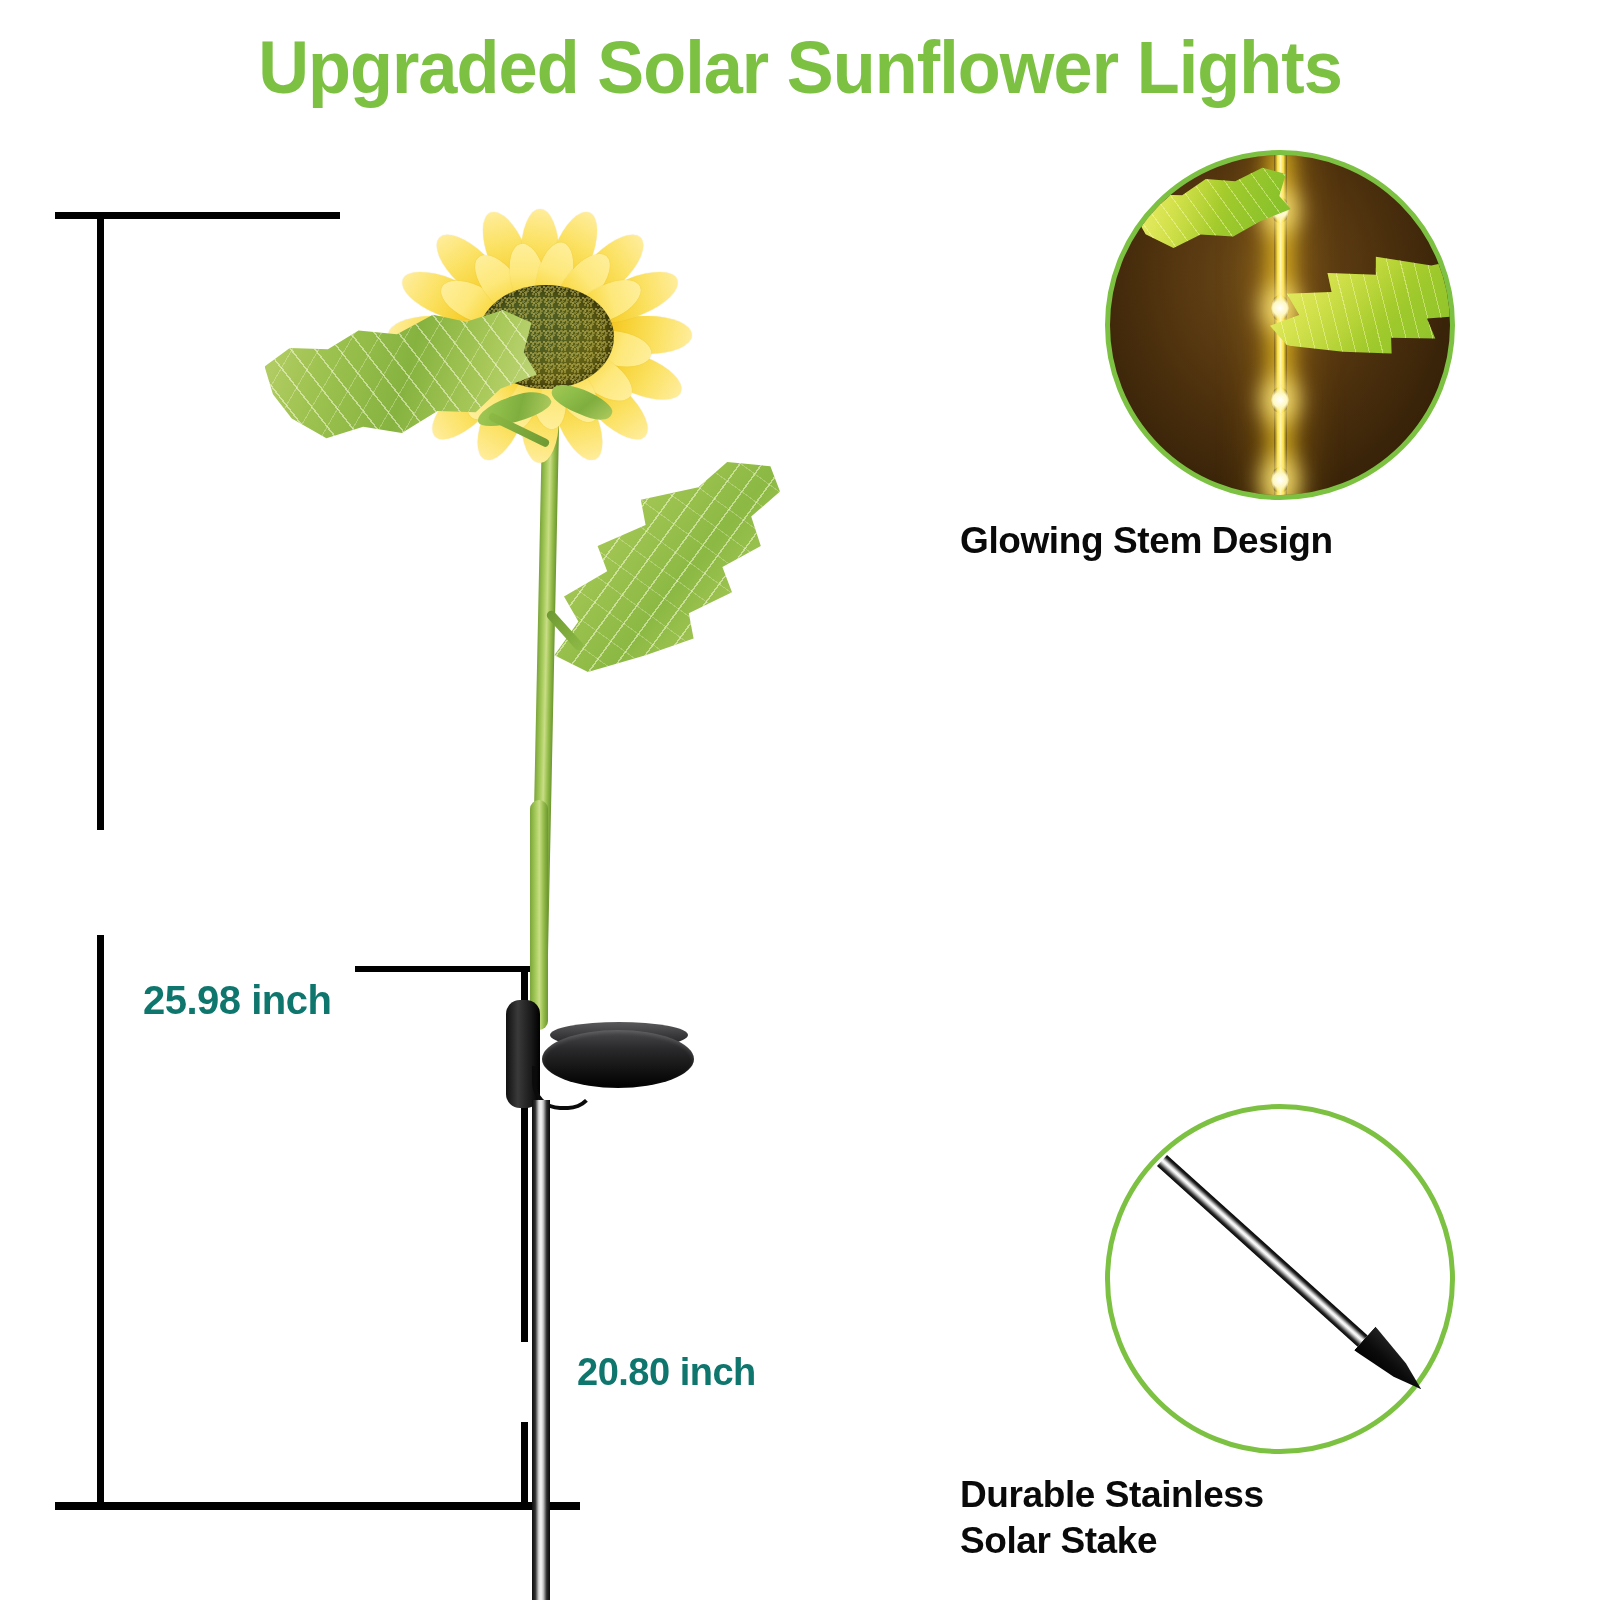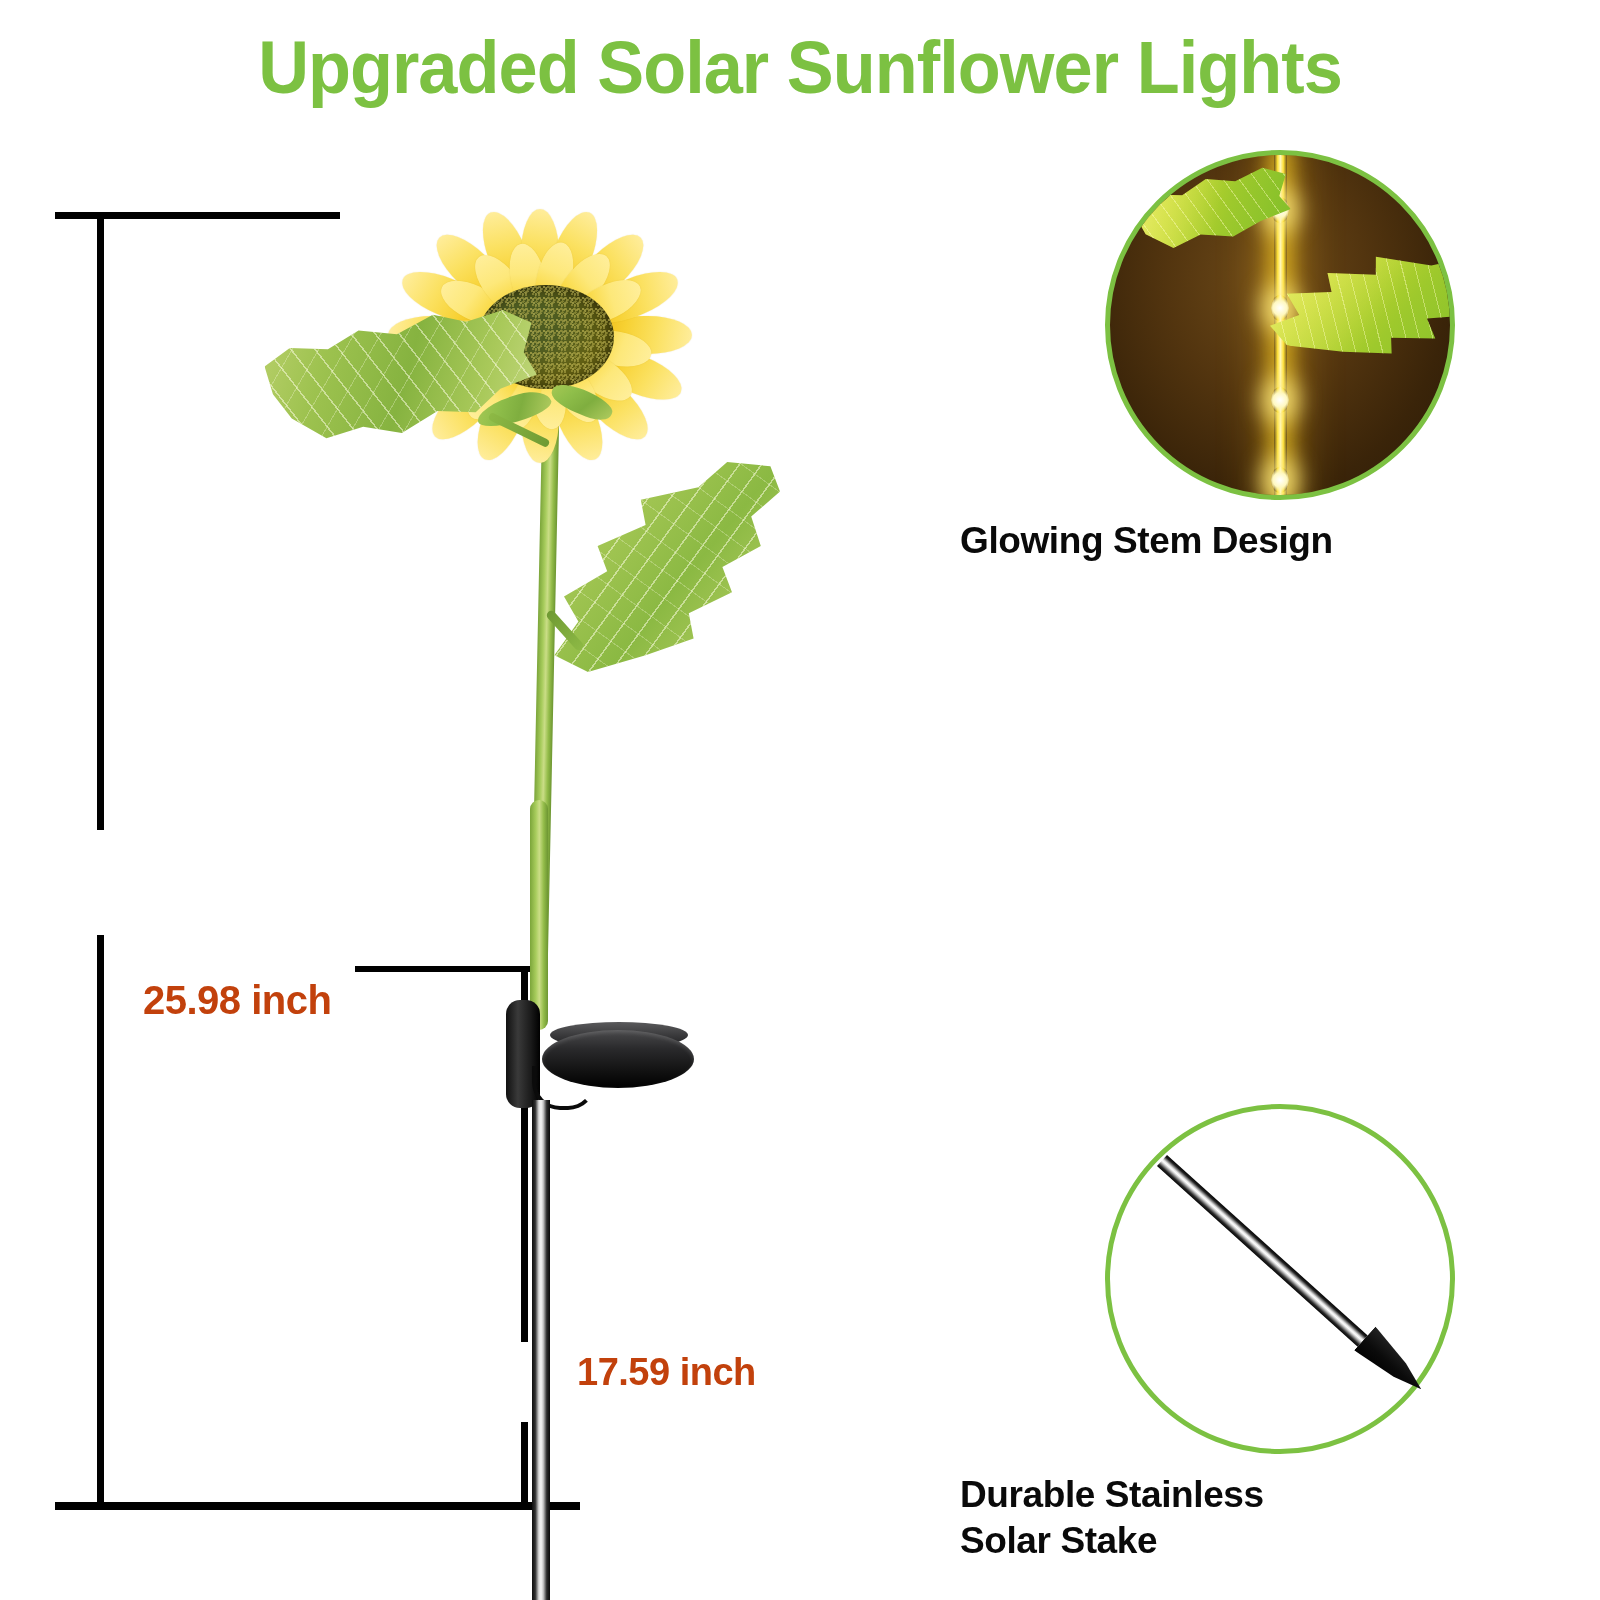--- a/index.html
+++ b/index.html
@@ -45,21 +45,21 @@
 
   .dim-line {
     position: absolute;
     background: #000;
   }
 
   .dim-label {
     position: absolute;
     font-family: "Liberation Sans", sans-serif;
     font-weight: bold;
-    color: #c2410c;
+    color: #0f766e;
     white-space: nowrap;
   }
   #label-total { font-size: 40px; left: 143px; top: 838px; letter-spacing: -0.5px; }
   #label-stake { font-size: 38px; left: 577px; top: 1211px; letter-spacing: -0.5px; }
 
   
   #product {
     position: absolute;
     left: 240px;
     top: 60px;
@@ -308,21 +308,21 @@
 
   <div class="dim-line" style="left:55px; top:72px; width:285px; height:7px;"></div>
   <div class="dim-line" style="left:97px; top:76px; width:7px; height:614px;"></div>
   <div class="dim-line" style="left:97px; top:795px; width:7px; height:573px;"></div>
   <div class="dim-line" style="left:55px; top:1362px; width:525px; height:8px;"></div>
   <div id="label-total" class="dim-label">25.98 inch</div>
 
   <div class="dim-line" style="left:355px; top:826px; width:175px; height:6px;"></div>
   <div class="dim-line" style="left:521px; top:830px; width:7px; height:372px;"></div>
   <div class="dim-line" style="left:521px; top:1282px; width:7px; height:82px;"></div>
-  <div id="label-stake" class="dim-label">17.59 inch</div>
+  <div id="label-stake" class="dim-label">20.80 inch</div>
 
   <div id="product">
 
     <div class="stem-main" style="left:296px; top:215px; width:17px; height:600px;
                 background:linear-gradient(90deg,#7ba53a 0%,#a7cc5c 32%,#cadd86 52%,#93bc49 76%,#6d9632 100%);
                 transform:rotate(1.2deg);"></div>
 
     <div id="flower">
       <div class="petal outer" style="transform:rotate(0deg) translateX(104px);"></div>
       <div class="petal outer" style="transform:rotate(22deg) translateX(104px);"></div>

